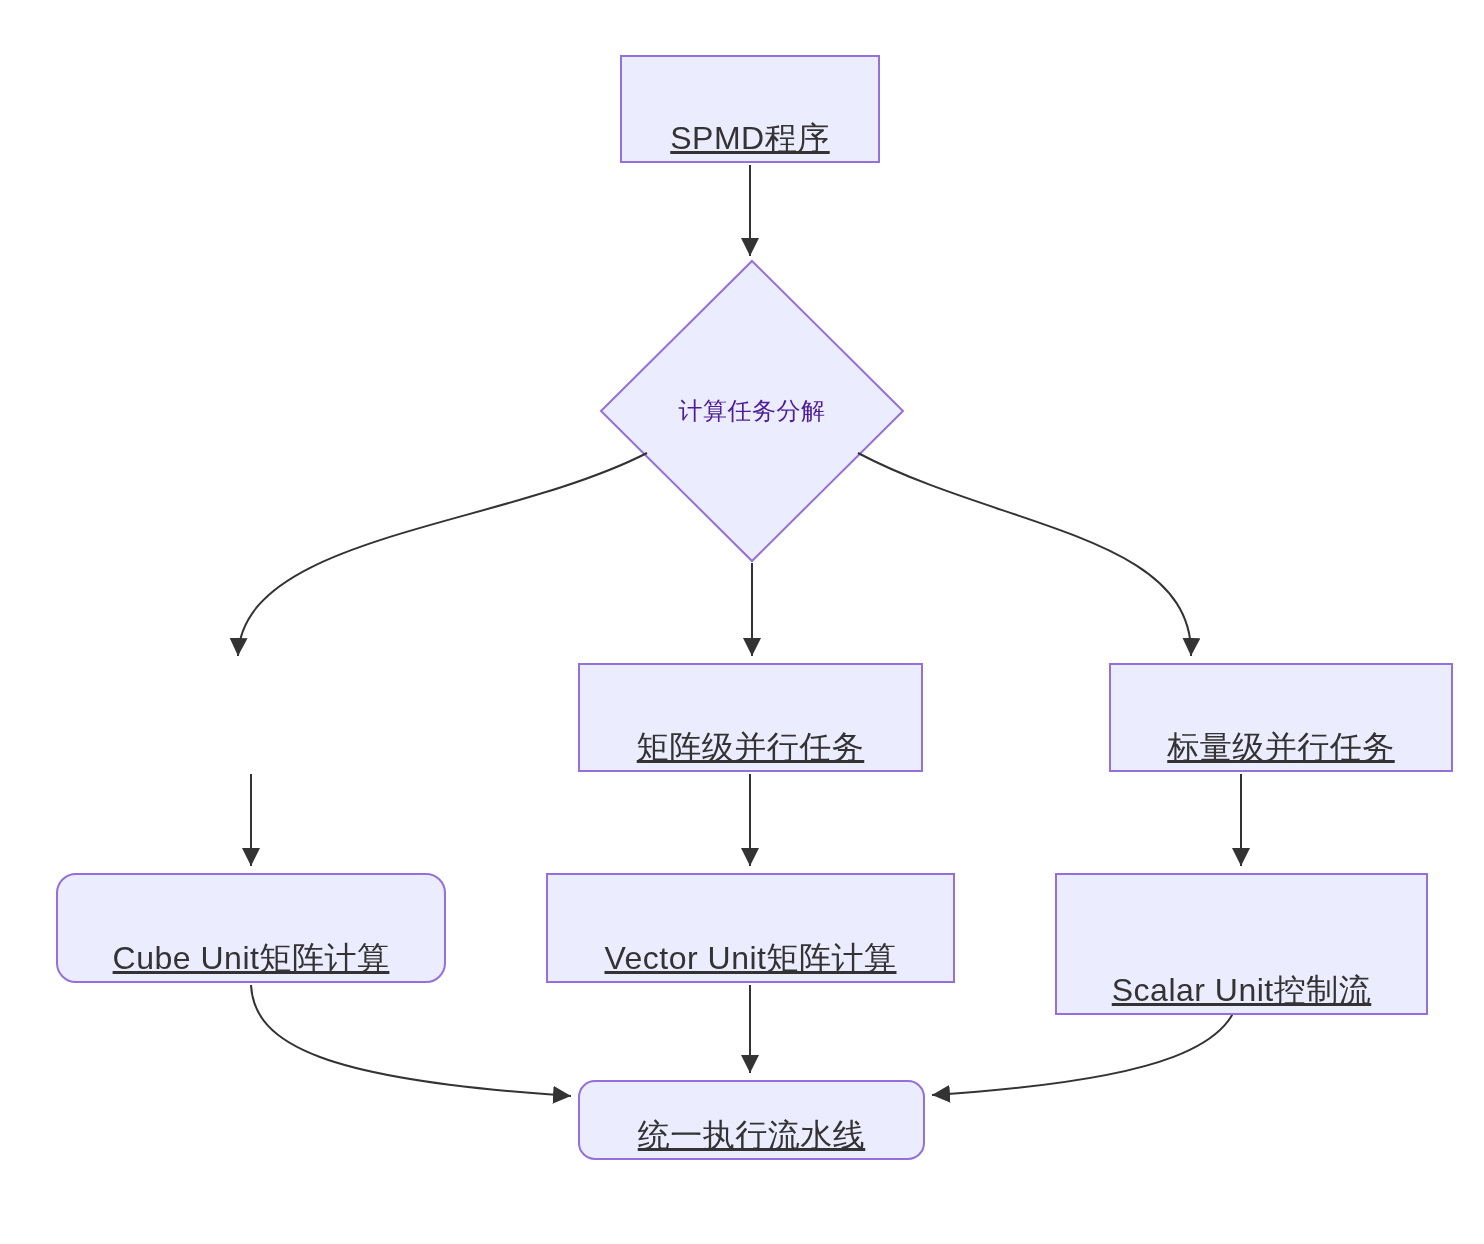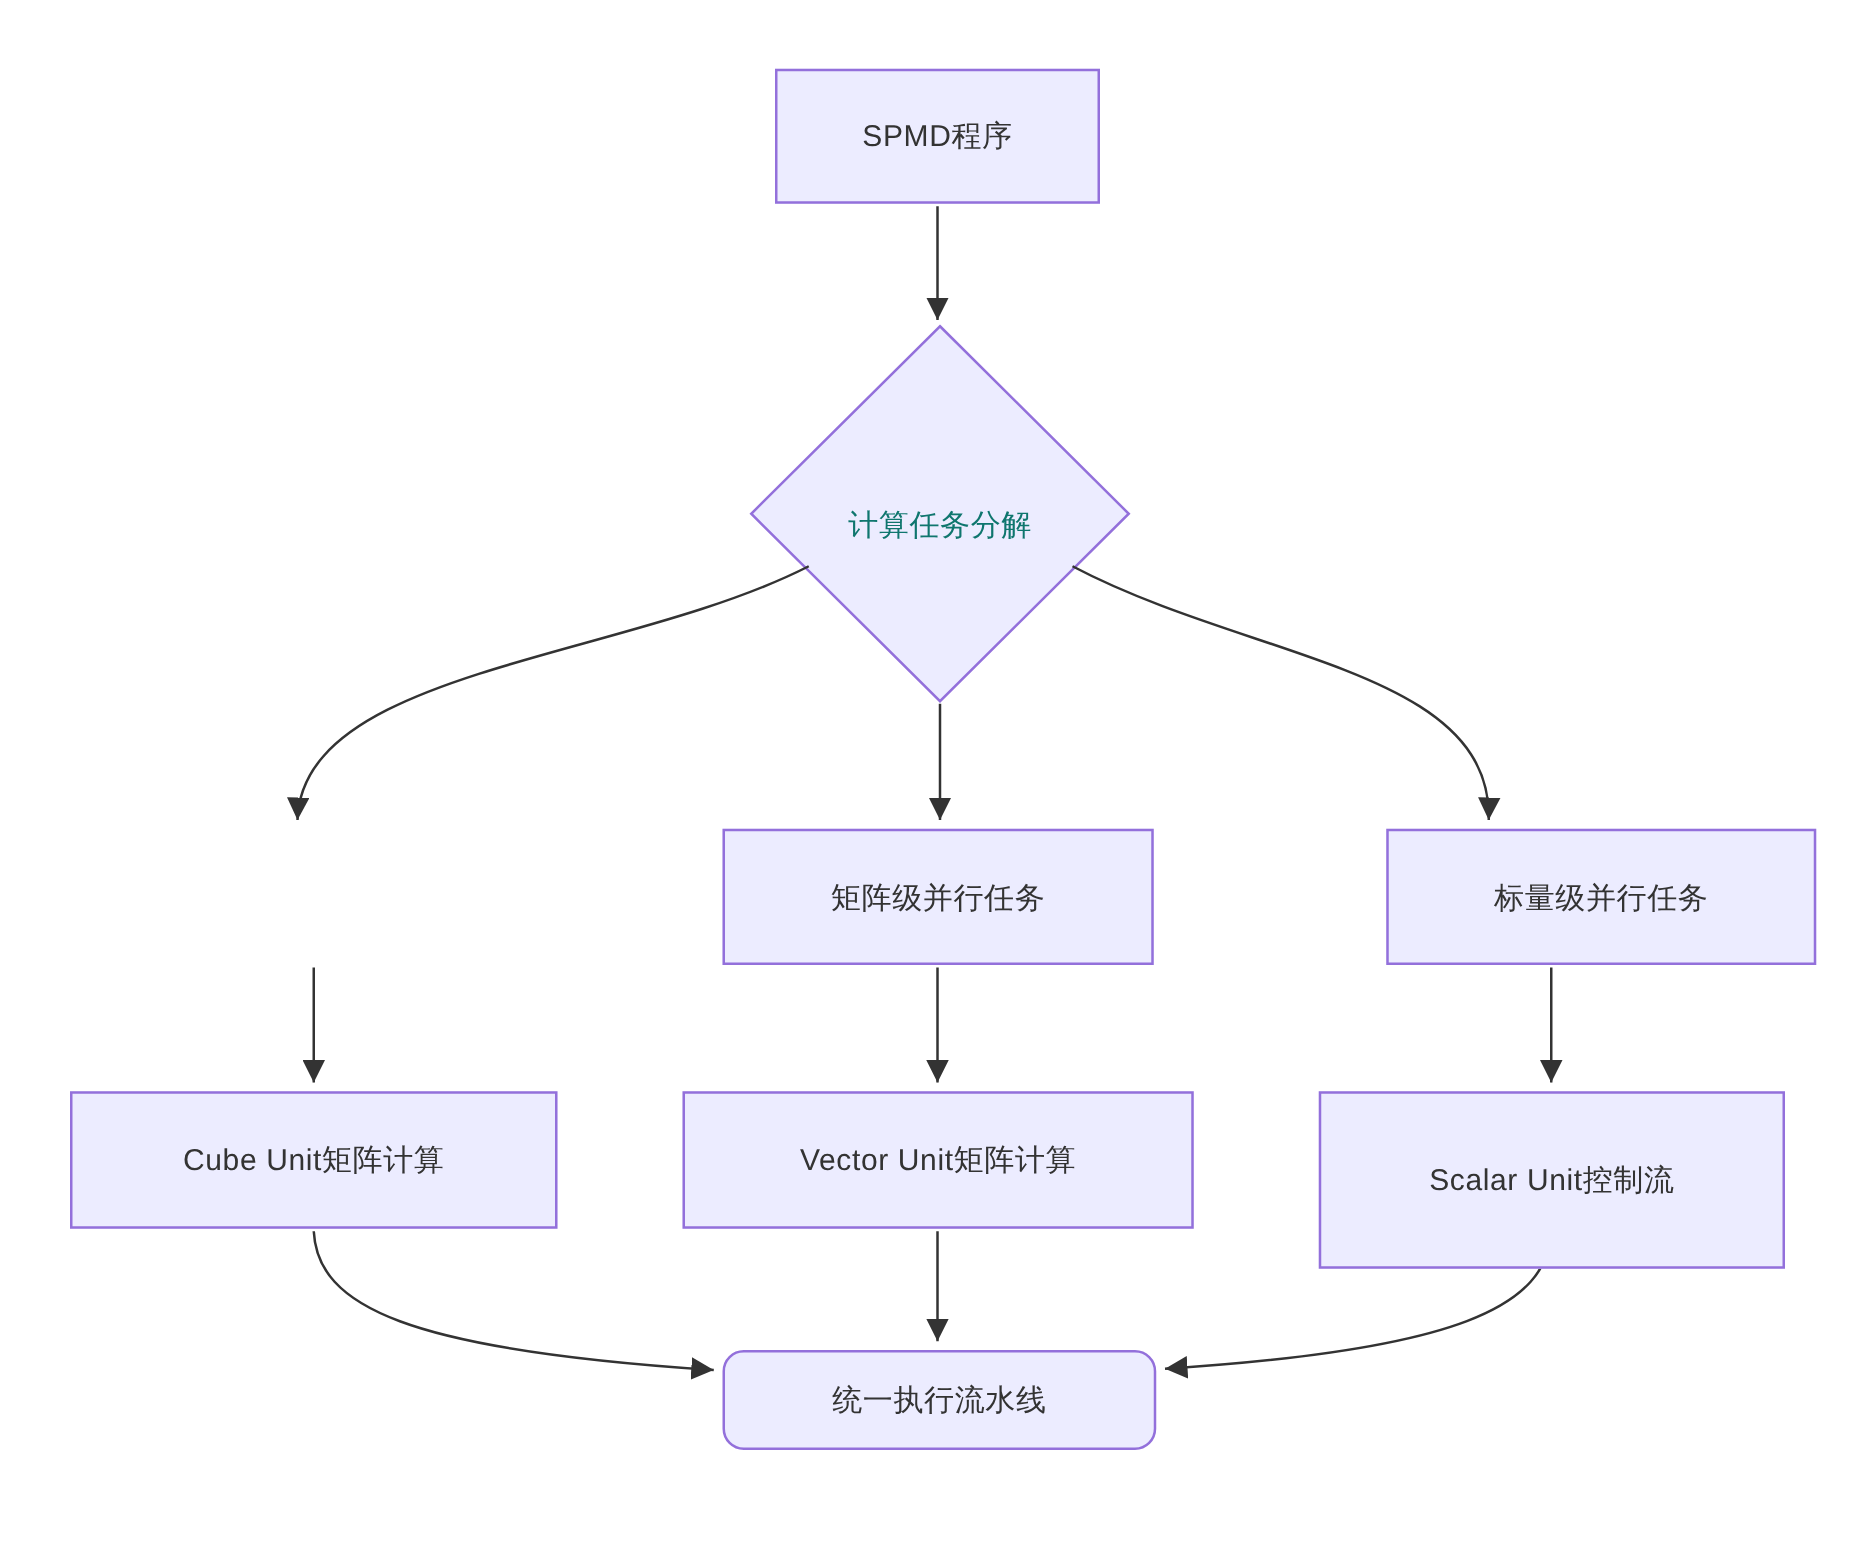--- a/index.html
+++ b/index.html
@@ -21,33 +21,34 @@
     top: 0;
     width: 1484px;
     height: 1244px;
   }
   .node {
     position: absolute;
     box-sizing: border-box;
     background: #ECECFF;
     border: 2px solid #9370DB;
     display: flex;
-    align-items: center;
+    align-items: flex-end;
     justify-content: center;
     color: #333333;
-    font-size: 24px;
+    font-size: 32px;
     letter-spacing: 0.5px;
     white-space: nowrap;
+    text-decoration: underline;
   }
   .diamond-label {
     position: absolute;
     display: flex;
-    align-items: flex-end;
+    align-items: center;
     justify-content: center;
-    color: #0f766e;
+    color: #4c1d95;
     font-size: 24px;
     letter-spacing: 0.5px;
     white-space: nowrap;
     background: transparent;
     border: none;
   }
   .node span, .diamond-label span { display: inline-block; }
 </style>
 </head>
 <body>
@@ -94,21 +95,21 @@
 
 
   <div class="node" style="left:578px; top:663px; width:345px; height:109px;">
     <span>矩阵级并行任务</span>
   </div>
 
   <div class="node" style="left:1069px; top:663px; width:344px; height:109px;margin-left:40px;">
     <span>标量级并行任务</span>
   </div>
 
-  <div class="node" style="left:56px; top:873px; width:390px; height:110px;">
+  <div class="node" style="left:56px; top:873px; width:390px; height:110px;border-radius:20px;">
     <span>Cube Unit矩阵计算</span>
   </div>
 
   <div class="node" style="left:546px; top:873px; width:409px; height:110px;">
     <span>Vector Unit矩阵计算</span>
   </div>
 
   <div class="node" style="left:1055px; top:873px; width:373px; height:142px;">
     <span>Scalar Unit控制流</span>
   </div>

